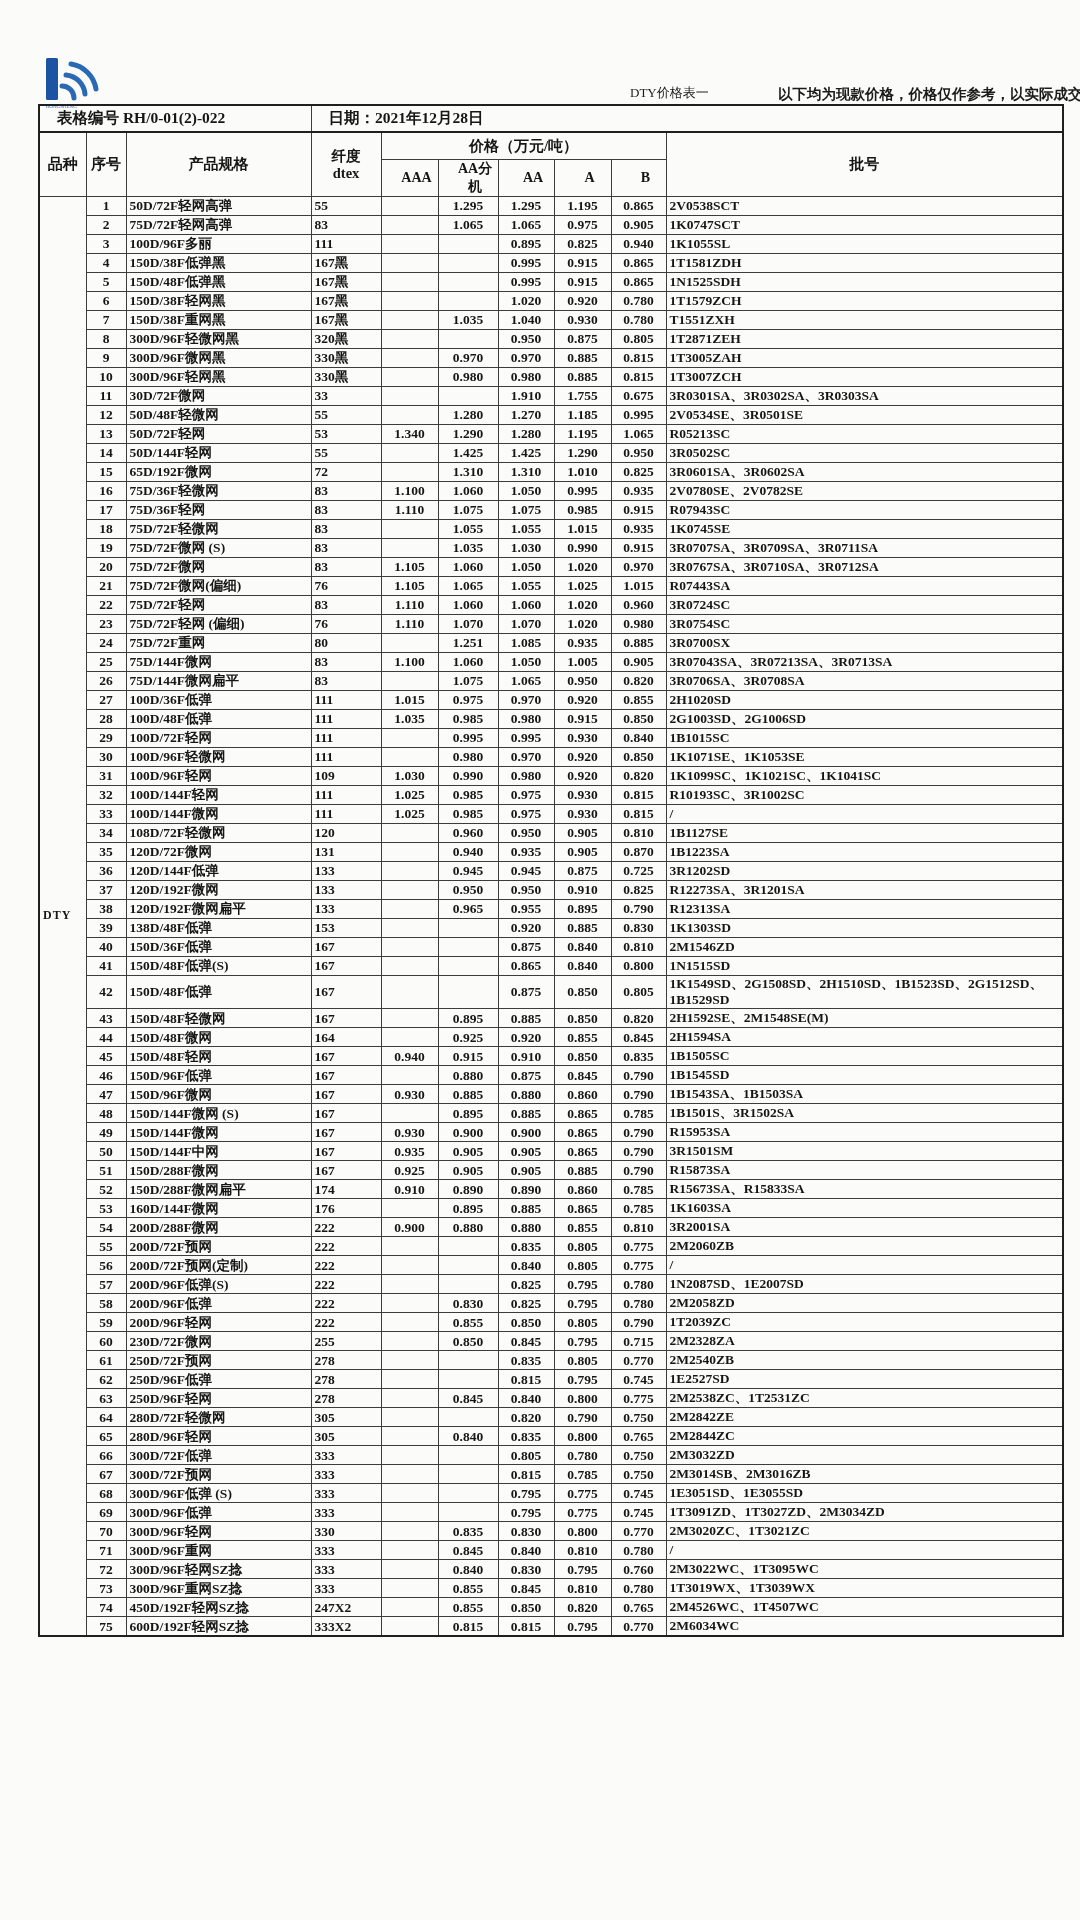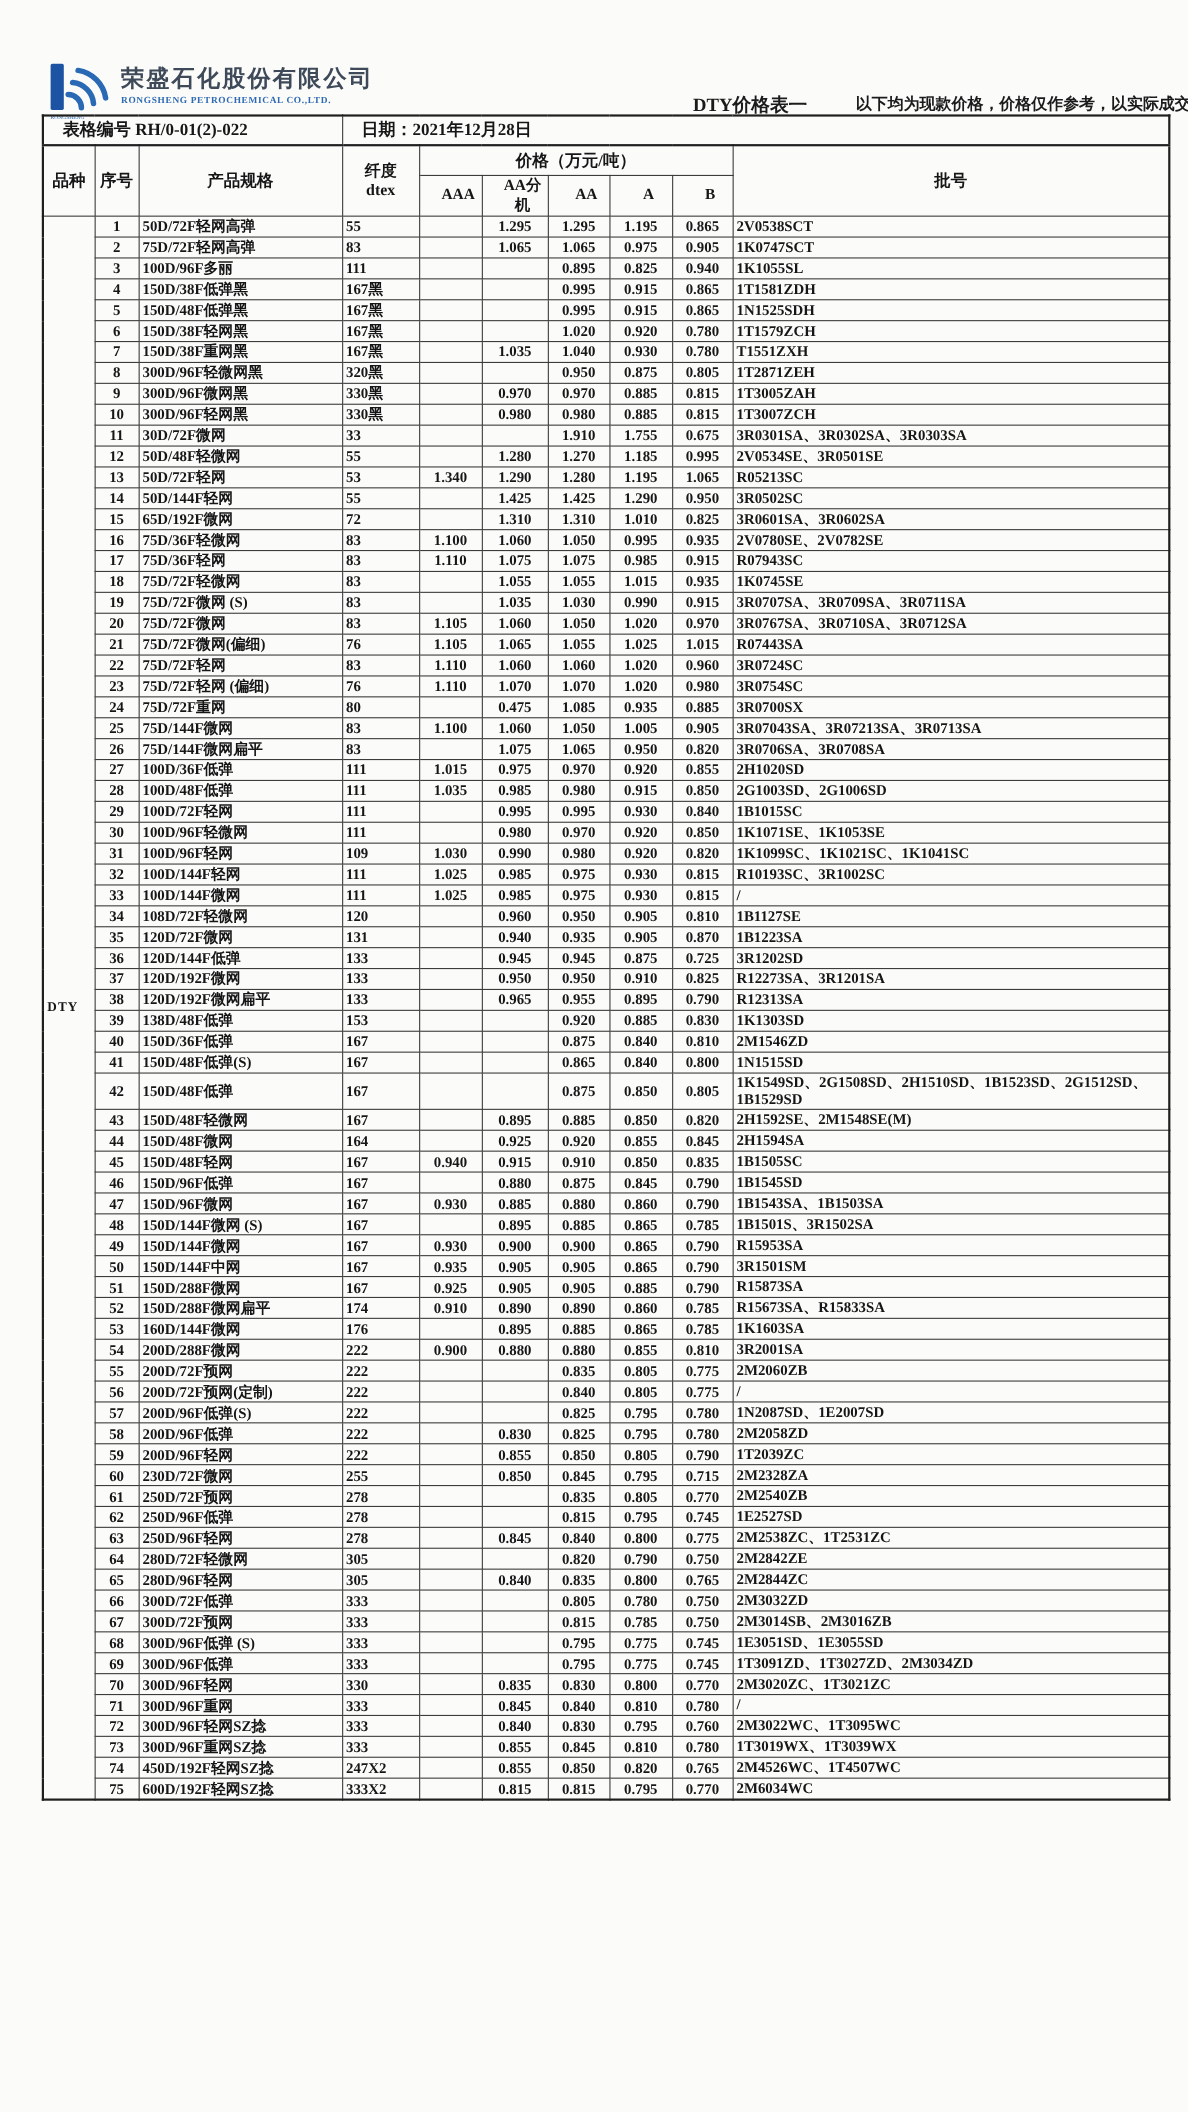--- a/index.html
+++ b/index.html
@@ -10,21 +10,21 @@
     overflow:hidden;
     font-family:"Liberation Serif","DejaVu Serif",serif;
     color:#1b1b1b;
   }
   
   .brand{position:absolute;top:56px;left:44px;display:flex;align-items:flex-start;}
   .logo{width:58px;height:56px;flex:0 0 auto;}
   .brand-text{margin-left:8px;margin-top:4px;}
   .brand-cn{font-size:21px;font-weight:bold;color:#3e4a59;letter-spacing:2px;line-height:1.1;}
   .brand-en{font-size:8.5px;font-weight:bold;color:#2d6ab2;letter-spacing:0.6px;margin-top:3px;}
-  .doc-title{position:absolute;top:84px;left:630px;font-size:17px;font-weight:bold;white-space:nowrap;}
+  .doc-title{position:absolute;top:84px;left:630px;font-size:13px;font-weight:normal;white-space:nowrap;}
   .notice{position:absolute;top:85px;left:778px;width:302px;font-size:14.5px;font-weight:bold;white-space:nowrap;overflow:hidden;}
   
   table.price{
     position:absolute;left:38px;top:104px;width:1024px;
     border-collapse:collapse;table-layout:fixed;
     font-size:13.5px;font-weight:bold;
   }
   table.price td,table.price th{
     border:1px solid #3c3c3c;
     padding:0 3px;
@@ -51,24 +51,20 @@
 <div class="page">
 
   <div class="brand">
     <svg class="logo" viewBox="0 0 58 56">
       <rect x="2" y="2" width="12" height="42" rx="1.5" fill="#1c54a3"></rect>
       <path d="M18 30 A12 12 0 0 1 30 42" fill="none" stroke="#2a6ab5" stroke-width="5" stroke-linecap="round"></path>
       <path d="M22 19 A21 21 0 0 1 41 38" fill="none" stroke="#2a6ab5" stroke-width="5" stroke-linecap="round"></path>
       <path d="M27 8  A30 30 0 0 1 52 33" fill="none" stroke="#2a6ab5" stroke-width="5" stroke-linecap="round"></path>
       <text x="2" y="52" font-size="5" fill="#2a6ab5">RONGSHENG</text>
     </svg>
-    <div class="brand-text">
-      <div class="brand-cn">荣盛石化股份有限公司</div>
-      <div class="brand-en">RONGSHENG PETROCHEMICAL CO.,LTD.</div>
-    </div>
   </div>
 
   <div class="doc-title">DTY价格表一</div>
   <div class="notice">以下均为现款价格，价格仅作参考，以实际成交为</div>
 
   <table class="price">
     <colgroup>
       <col style="width:47px">
         <col style="width:40px">
         <col style="width:185px">
@@ -357,21 +353,21 @@
           <td class="c-aa">1.070</td>
           <td class="c-a">1.020</td>
           <td class="c-b">0.980</td>
           <td class="c-batch">3R0754SC</td>
         </tr>
         <tr>
           <td class="c-no">24</td>
           <td class="c-spec">75D/72F重网</td>
           <td class="c-dtex">80</td>
           <td class="c-aaa"></td>
-          <td class="c-aafj">0.475</td>
+          <td class="c-aafj">1.251</td>
           <td class="c-aa">1.085</td>
           <td class="c-a">0.935</td>
           <td class="c-b">0.885</td>
           <td class="c-batch">3R0700SX</td>
         </tr>
         <tr>
           <td class="c-no">25</td>
           <td class="c-spec">75D/144F微网</td>
           <td class="c-dtex">83</td>
           <td class="c-aaa">1.100</td>

